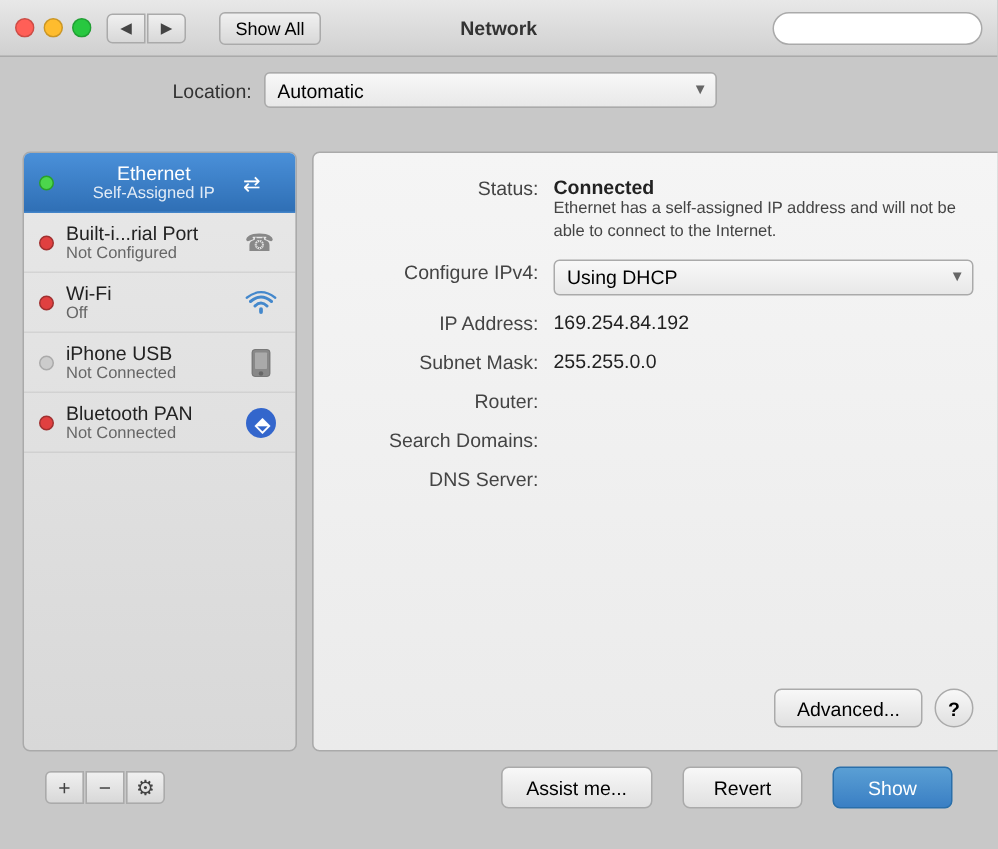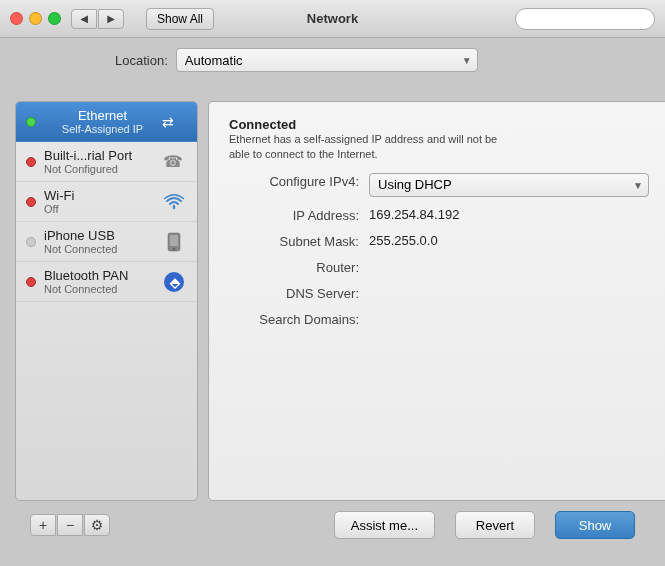--- a/index.html
+++ b/index.html
@@ -429,20 +429,21 @@
             <text x="7" y="16" font-size="13" fill="white" font-weight="bold">⬘</text>
           </svg>
         </div>
       </div>
     </div>
 
     <div class="detail-panel">
       <div class="info-grid">
 
         <div class="info-row">
+          <span class="info-label">Status:</span>
           <div class="info-value">
             <span class="bold" style="font-weight:700;">Connected</span>
             <br>
             <span class="small-text" style="font-size:11px;color:#444;line-height:1.4;display:inline-block;max-width:280px;">Ethernet has a self-assigned IP address and will not be able to connect to the Internet.</span>
           </div>
         </div>
 
         <div class="info-row">
           <span class="info-label">Configure IPv4:</span>
           <div class="configure-select-wrap">
@@ -462,30 +463,34 @@
           <span class="info-label">Subnet Mask:</span>
           <span class="info-value">255.255.0.0</span>
         </div>
 
         <div class="info-row">
           <span class="info-label">Router:</span>
           <span class="info-value"></span>
         </div>
 
         <div class="info-row">
+          <span class="info-label">Search Domains:</span>
+          <span class="info-value"></span>
+        </div>
+
+        <div class="info-row">
           <span class="info-label">DNS Server:</span>
           <span class="info-value"></span>
         </div>
-
-        <div class="info-row">
-          <span class="info-label">Search Domains:</span>
-          <span class="info-value"></span>
-        </div>
-      </div>
-
+      </div>
+
+      <div class="detail-bottom">
+        <button class="advanced-btn">Advanced...</button>
+        <button class="help-btn">?</button>
+      </div>
     </div>
   </div>
 
   <div class="bottom-bar">
     <div class="sidebar-controls">
       <button class="sidebar-ctrl-btn">+</button>
       <button class="sidebar-ctrl-btn">−</button>
       <button class="sidebar-ctrl-btn gear">⚙</button>
     </div>
     <div class="bottom-right-btns">

